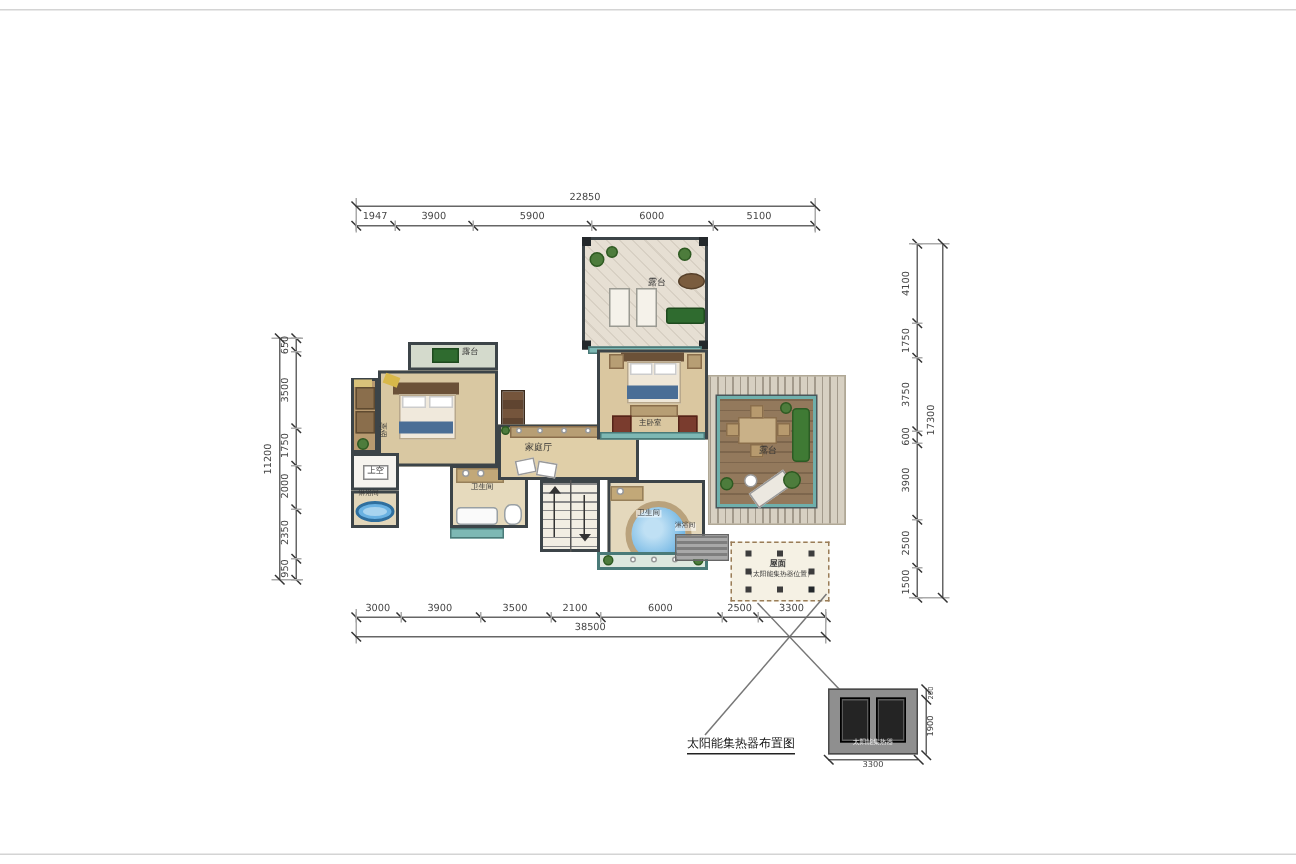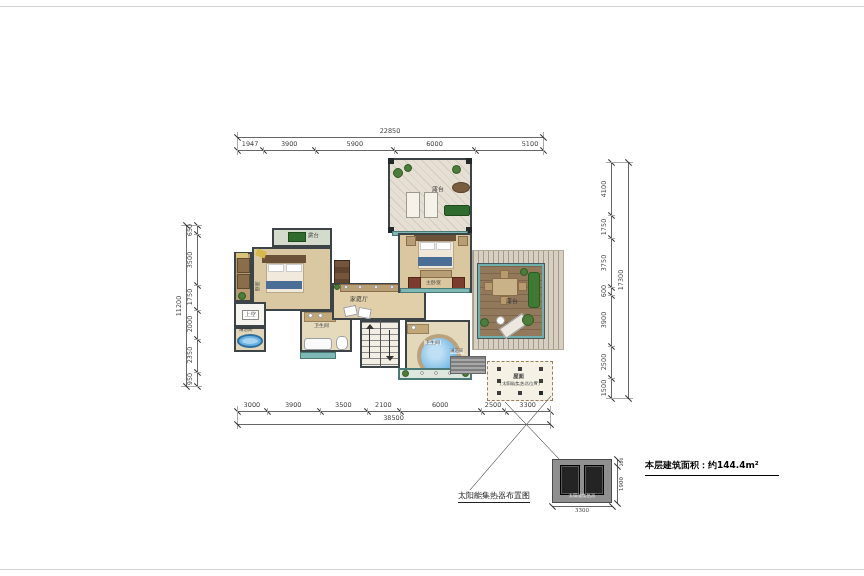--- a/index.html
+++ b/index.html
@@ -197,21 +197,21 @@
       <div class="dtick" style="left: 470.702px; top: 150px;"></div>
       <div class="dext" style="left: 474.702px; top: 147px; width: 1px; height: 7px;"></div>
       <div class="dtick" style="left: 539px; top: 150px;"></div>
       <div class="dext" style="left: 543px; top: 147px; width: 1px; height: 7px;"></div>
       <div class="dtick" style="left: 233px; top: 137px;"></div>
       <div class="dtick" style="left: 539px; top: 137px;"></div>
       <div class="dlabel" style="left: 250.057px; top: 141px;">1947</div>
       <div class="dlabel" style="left: 289.228px; top: 141px;">3900</div>
       <div class="dlabel" style="left: 354.847px; top: 141px;">5900</div>
       <div class="dlabel" style="left: 434.527px; top: 141px;">6000</div>
-      <div class="dlabel" style="left: 530px; top: 141px;">5100</div>
+      <div class="dlabel" style="left: 506px; top: 141px;">5100</div>
       <div class="dlabel" style="left: 390px; top: 128px;">22850</div>
       <div class="dline" style="left: 237px; top: 411px; width: 313px; height: 1px;"></div>
       <div class="dline" style="left: 237px; top: 424px; width: 313px; height: 1px;"></div>
       <div class="dext" style="left: 237px; top: 406px; width: 1px; height: 23px;"></div>
       <div class="dext" style="left: 550px; top: 406px; width: 1px; height: 23px;"></div>
       <div class="dtick" style="left: 233px; top: 411px;"></div>
       <div class="dext" style="left: 237px; top: 408px; width: 1px; height: 7px;"></div>
       <div class="dtick" style="left: 262.81px; top: 411px;"></div>
       <div class="dext" style="left: 266.81px; top: 408px; width: 1px; height: 7px;"></div>
       <div class="dtick" style="left: 315.654px; top: 411px;"></div>
@@ -308,18 +308,17 @@
 
     <div class="dline" style="left:617px;top:459px;width:1px;height:44px;"></div>
     <div class="dtick" style="left:613px;top:459px;"></div>
     <div class="dtick" style="left:613px;top:466px;"></div>
     <div class="dtick" style="left:613px;top:503px;"></div>
     <div class="dlabelv" style="left:622px;top:462px;font-size:4.5px;">200</div>
     <div class="dlabelv" style="left:622px;top:484px;font-size:5.5px;">1900</div>
   </div>
 
   <div class="titleblock">
-    <div class="tb-area">本层建筑面积：约144.4m²</div>
   </div>
 
   <div class="solar-label">太阳能集热器布置图</div>
 
 </div>
 
 </body></html>

